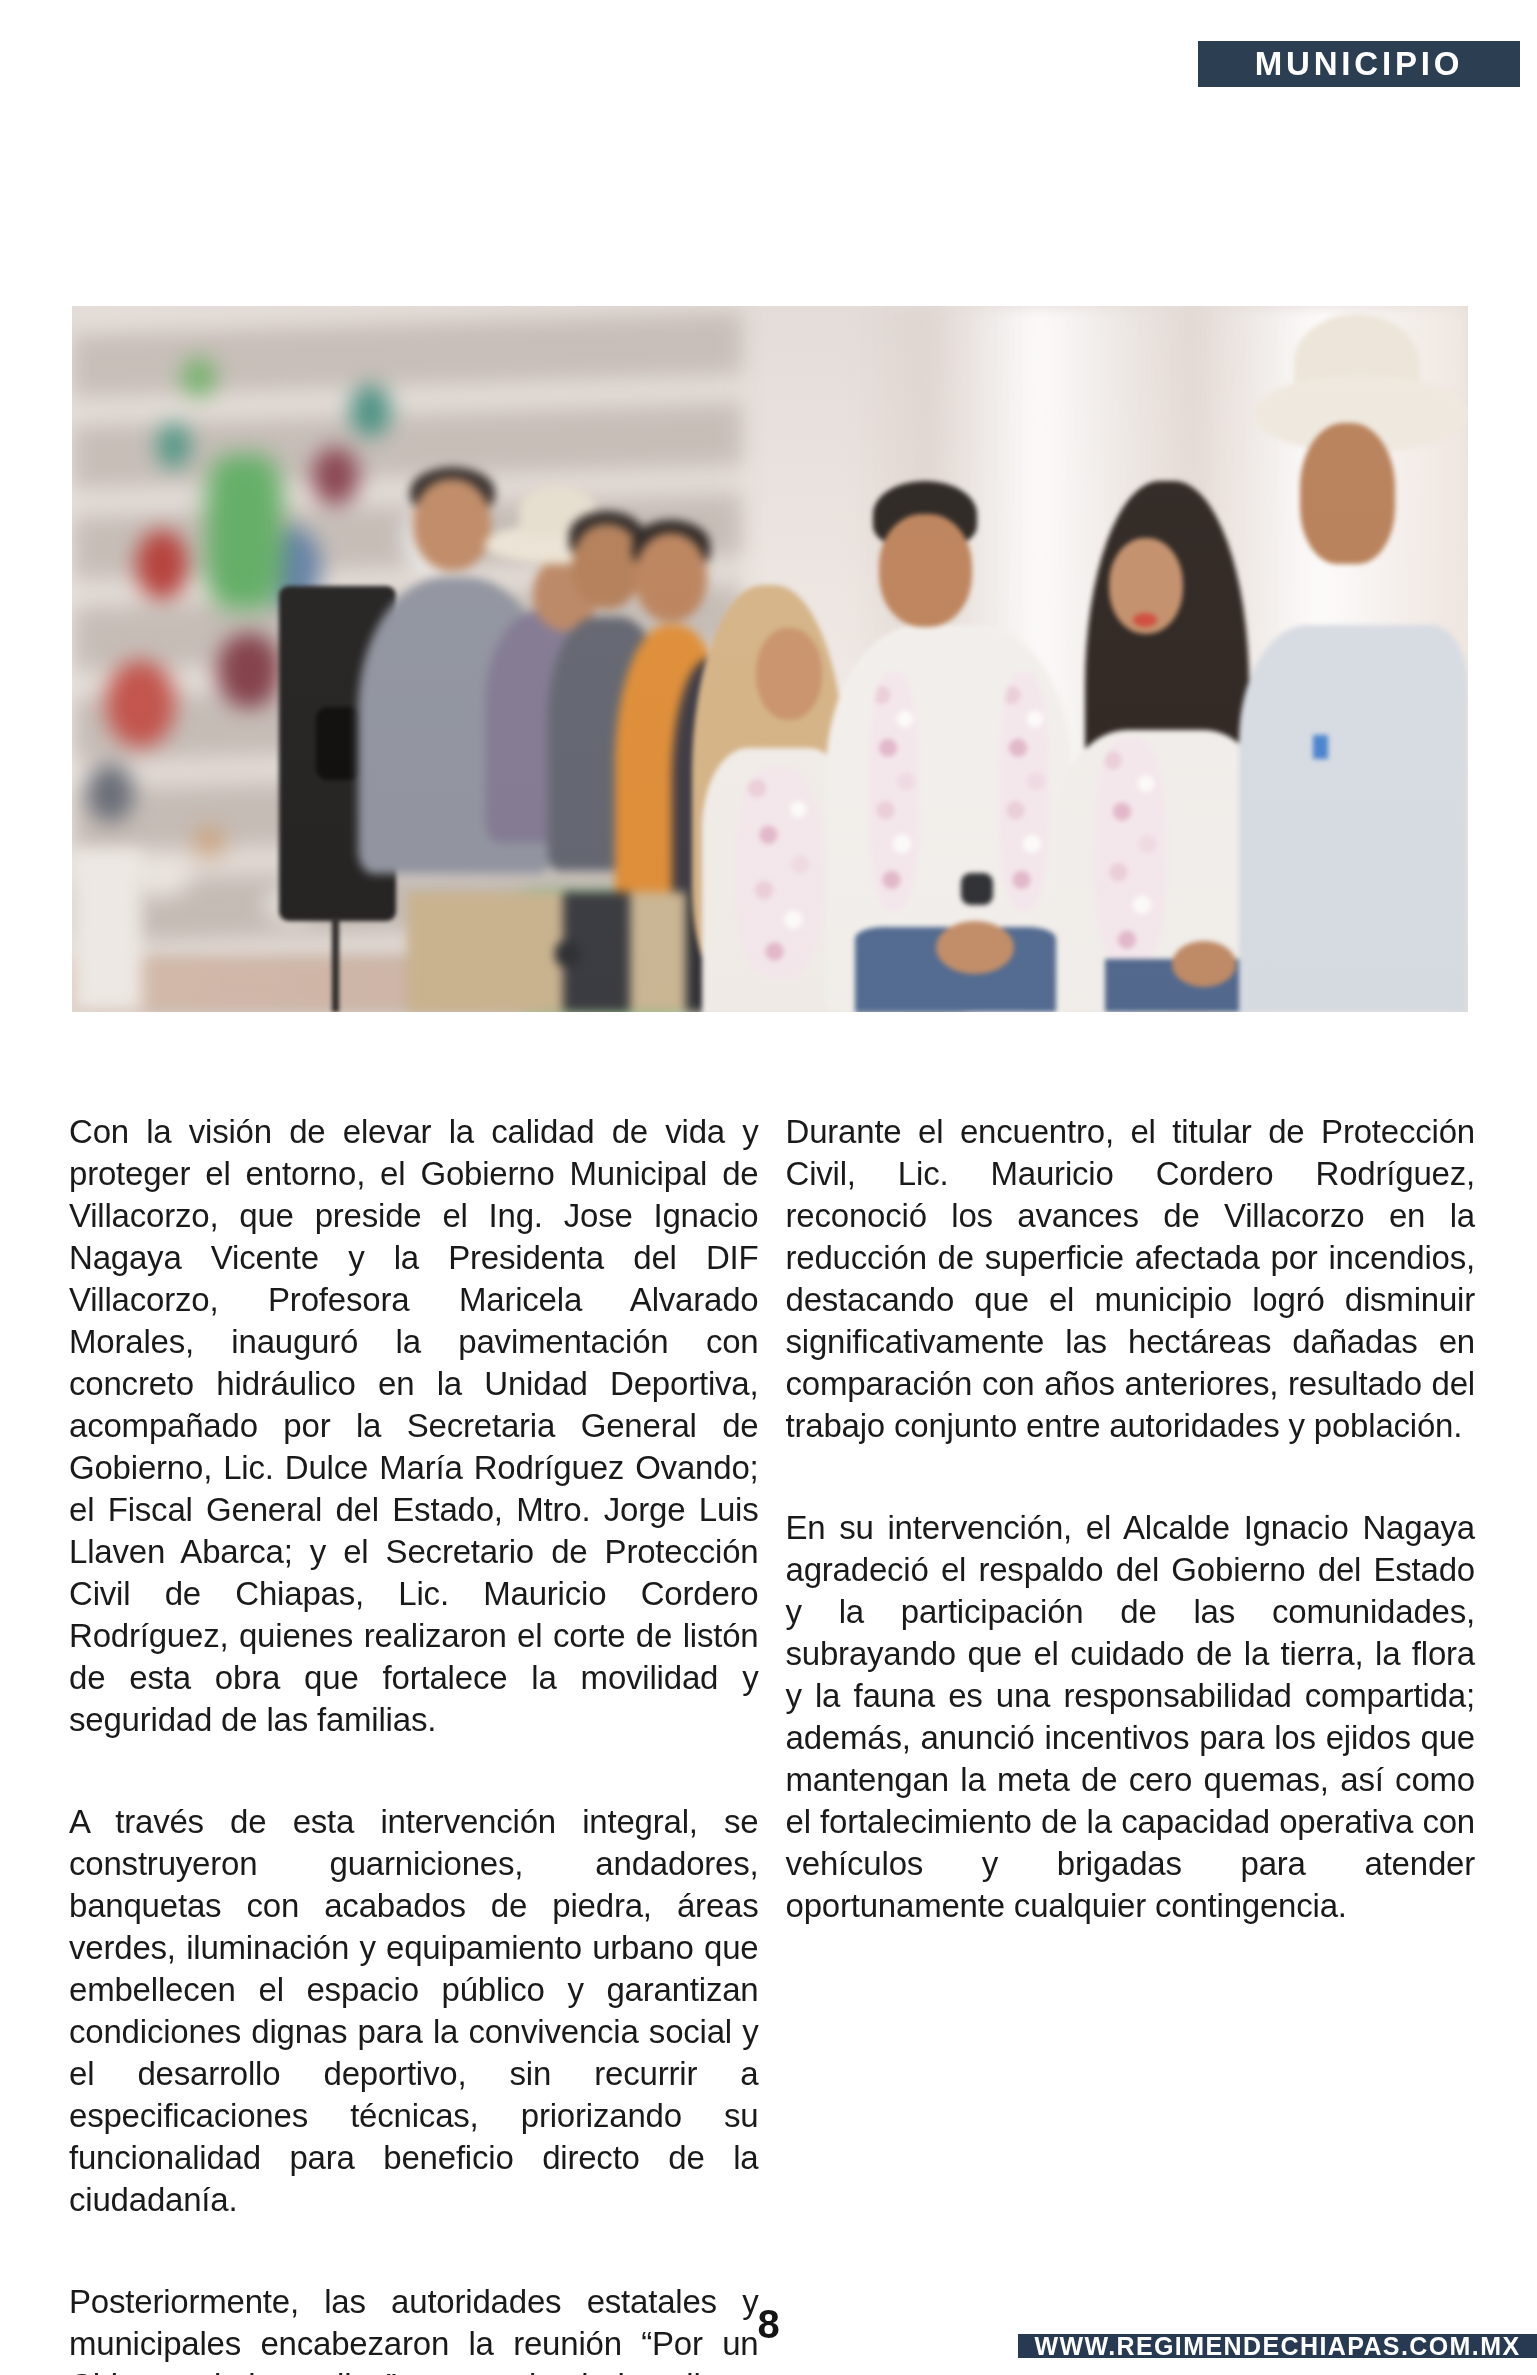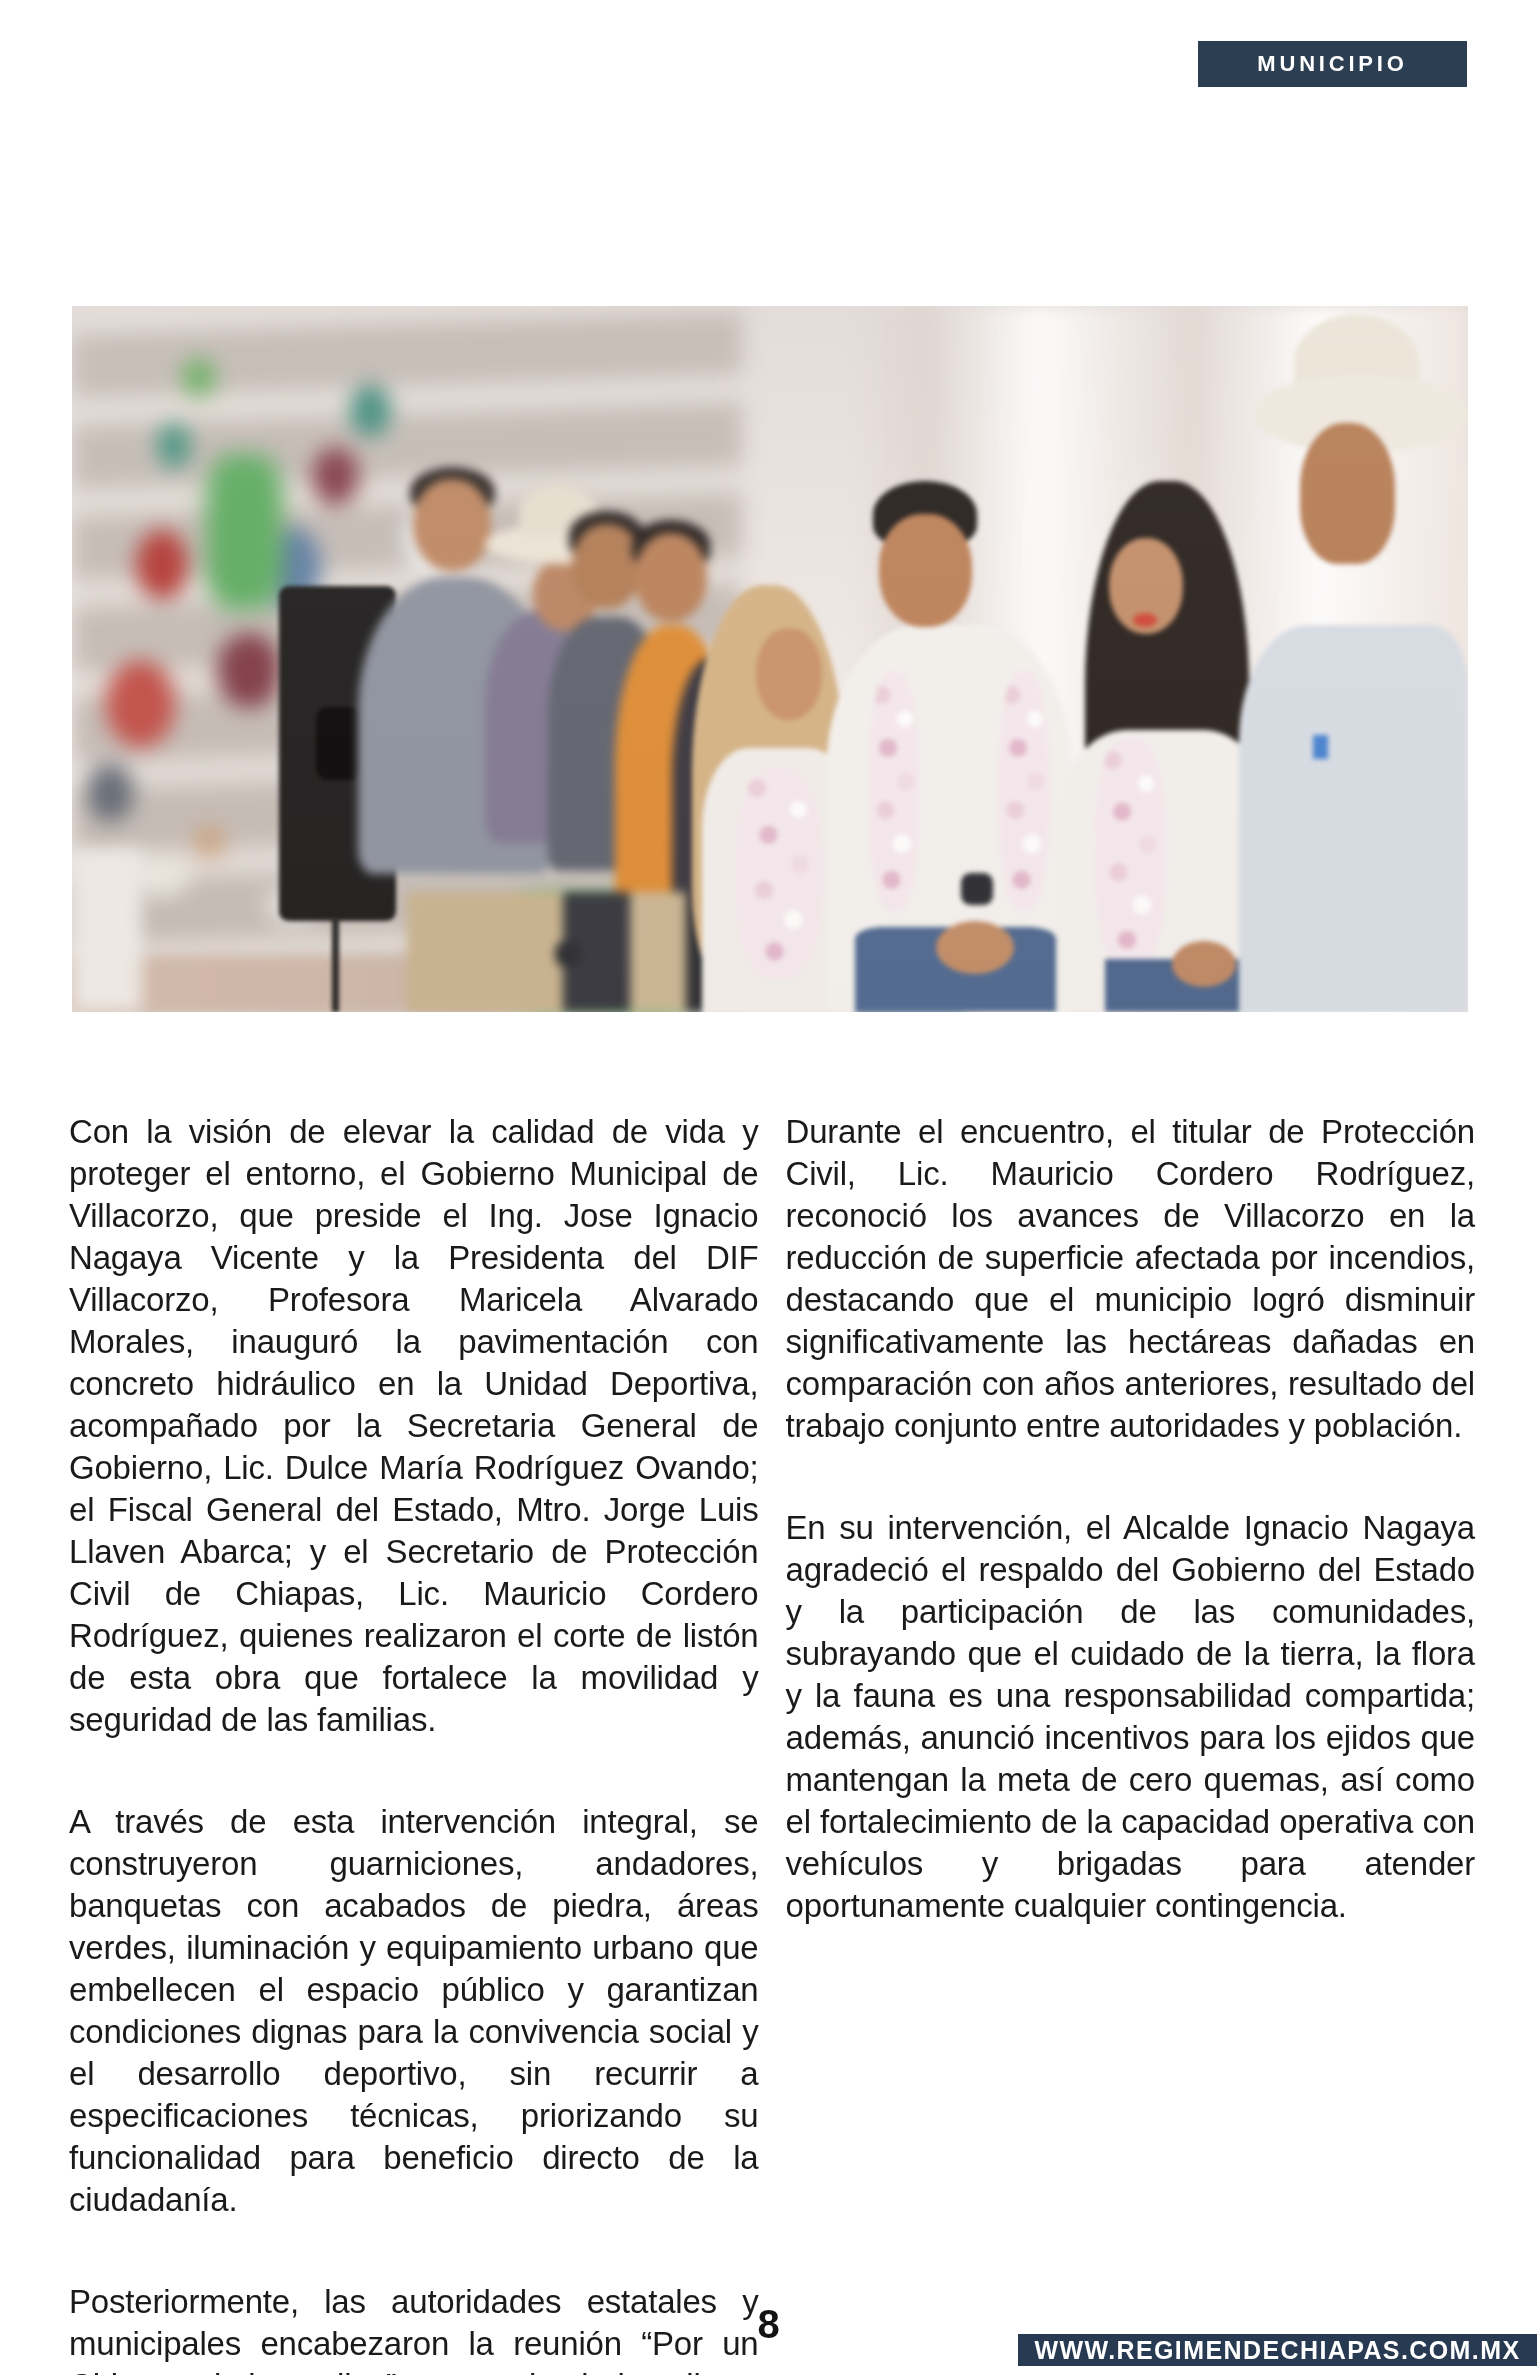--- a/index.html
+++ b/index.html
@@ -3,23 +3,23 @@
 <meta charset="utf-8">
 <style>
   html,body { margin:0; padding:0; background:#ffffff; }
   .page {
     position:relative; width:1537px; height:2376px; background:#ffffff;
     font-family:"Liberation Sans", sans-serif; overflow:hidden;
   }
 
   
   .badge {
-    position:absolute; left:1198px; top:41px; width:269px; height:46px;
+    position:absolute; left:1198px; top:41px; width:322px; height:46px;
     background:#2c3e52; color:#ffffff; display:flex; align-items:center; justify-content:center;
-    font-weight:700; font-size:22px; letter-spacing:3.8px;
+    font-weight:700; font-size:33px; letter-spacing:3.8px;
   }
 
   
   .headline {
     position:absolute; left:48px; right:48px; top:119px; margin:0;
     text-align:center; color:#1e3850;
     font-family:"Liberation Serif", serif; font-weight:700;
     font-size:49px; line-height:61px;
   }
   .headline .hl { display:block; transform:scaleX(.93); }
@@ -140,21 +140,21 @@
     font-size:33px; line-height:42px; letter-spacing:-0.2px;
     text-align:justify;
   }
   .col { width:690px; }
   .col p { margin:10px 0 60px 0; }
   .col p:last-child { margin-bottom:0; }
 
   
   .page-number { position:absolute; left:0; right:0; top:2302px; text-align:center;
     font-size:40px; font-weight:700; color:#141414; }
-  .footer-bar { position:absolute; left:1018px; top:2334px; width:519px; height:32px;
+  .footer-bar { position:absolute; left:1018px; top:2334px; width:519px; height:24px;
     background:#273a52; color:#ffffff; display:flex; align-items:center; justify-content:center;
     font-weight:700; font-size:25px; letter-spacing:1.4px; }
 </style>
 </head>
 <body>
 
 <div class="page">
 
   <div class="badge">MUNICIPIO</div>
 

